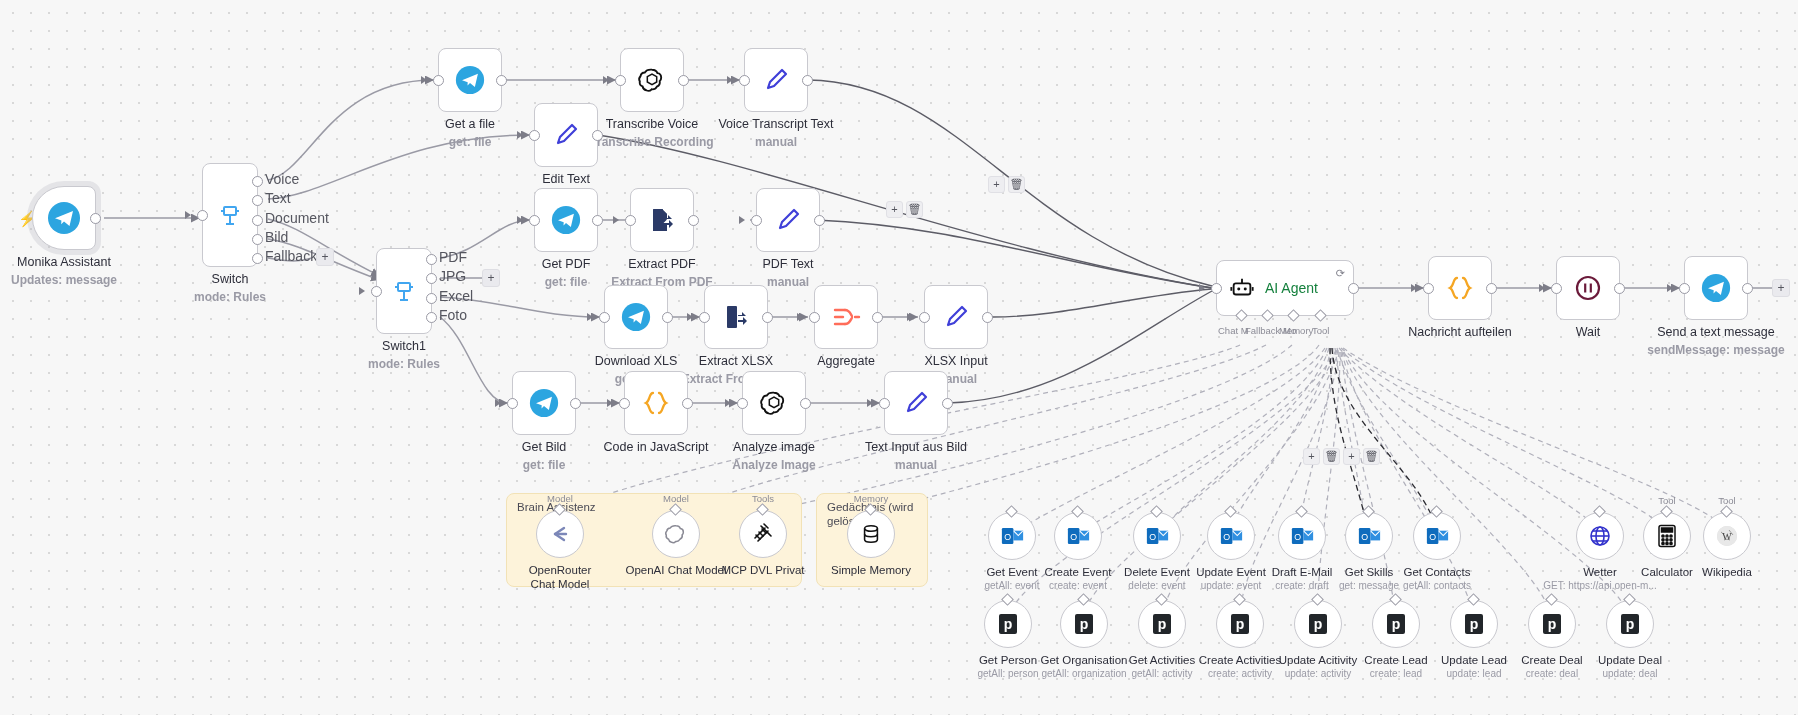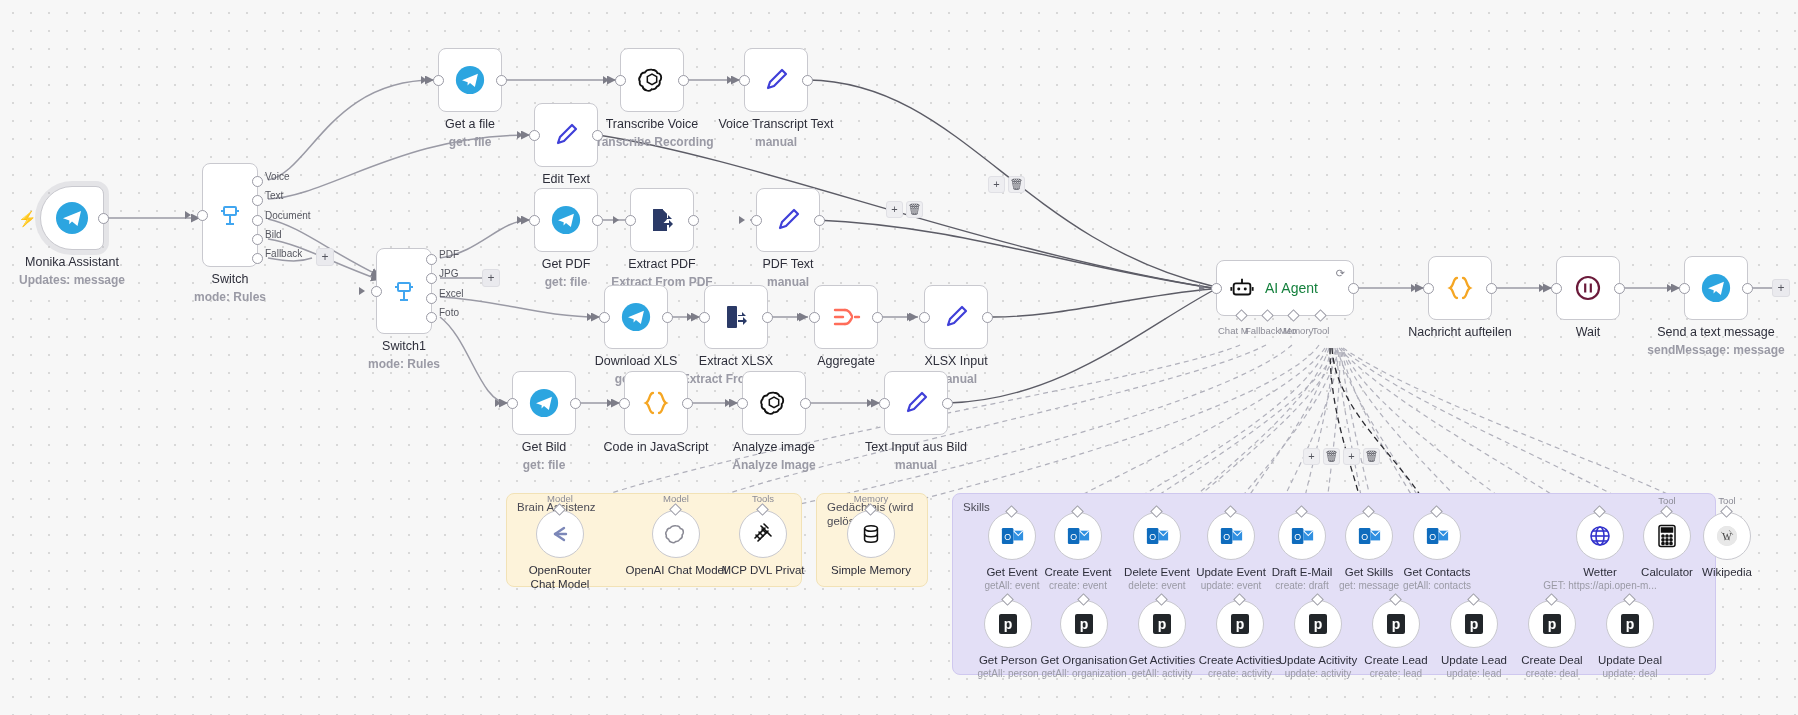--- a/index.html
+++ b/index.html
@@ -75,21 +75,21 @@
     width:0;height:0;border-left:6px solid #7d7d88;
     border-top:4px solid transparent;border-bottom:4px solid transparent;
   }
   .sw-out {
     position:absolute; right:-6px;
     width: 11px; height:11px; border-radius:50%;
     background:#fff; border:1.6px solid #9a9aa5;
   }
   .sw-lab {
     position:absolute; left:12px; top:-6px;
-    font-size:10px; color:#55565f; white-space:nowrap;
+    font-size:14px; color:#55565f; white-space:nowrap;
   }
 
   
   .diamond {
     position:absolute; width:9px; height:9px;
     background:#fff; border:1.5px solid #9a9aa5;
     transform: rotate(45deg);
   }
   .sublab {
     position:absolute; font-size:9.5px; color:#8b8b96; white-space:nowrap;
@@ -241,21 +241,21 @@
       <path d="M1343,352 C1372,436 1540,560 1552,618"></path>
       <path d="M1344,352 C1384,436 1615,560 1630,618"></path>
     </g>
     <g fill="none" stroke="#2a2a30" stroke-width="1.3" stroke-dasharray="6 4">
       <path d="M1330,348 C1330,420 1355,470 1368,530"></path>
       <path d="M1332,348 C1336,420 1420,470 1437,530"></path>
     </g>
   </svg>
 
   <div class="bolt" style="left:18px; top:210px;">⚡</div>
-  <div class="node trigger" style="left:40px; top:186px;">
+  <div class="node trigger" style="left:32px; top:186px;">
     <span>
       <svg class="ic" width="34" height="34" viewBox="0 0 34 34">
           <circle cx="17" cy="17" r="16" fill="#2ca5e0"></circle>
           <path d="M8 17.2 L26 10 L22.5 25 L17 20.4 L14.2 23.2 L14.4 19.6 Z" fill="#fff"></path>
         </svg>
     </span>
     <div class="ep out"></div>
     <div class="node-label">
       <span>Monika Assistant</span>
       <span class="node-sub">Updates: message</span>
@@ -685,23 +685,20 @@
     <span>
         <svg class="ic" width="22" height="22" viewBox="0 0 24 24" fill="none" stroke="#111" stroke-width="1.7">
           <ellipse cx="12" cy="6" rx="7" ry="3"></ellipse>
           <path d="M5 6v12c0 1.7 3.1 3 7 3s7-1.3 7-3V6"></path>
           <path d="M5 12c0 1.7 3.1 3 7 3s7-1.3 7-3"></path>
         </svg>
       </span>
     <span class="clabel">Simple Memory</span>
   </div>
 
-  <div class="group g-purple" style="left:952px; top:493px; width:764px; height:182px;">
-    <span class="gtitle">Skills</span>
-  </div>
 
   <div class="cnode" style="left:988px; top:512px;">
     <span class="cdia"></span>
     <span>
         <svg class="ic" width="23" height="20" viewBox="0 0 26 22">
           <rect x="1" y="2" width="13" height="18" rx="1.5" fill="#0f6cbd"></rect>
           <text x="7.5" y="15" font-size="10" fill="#fff" text-anchor="middle" font-family="Liberation Sans, sans-serif">O</text>
           <rect x="14" y="5" width="11" height="11" fill="#2f8fe0"></rect>
           <path d="M14.5 5.5 L19.5 10.5 L24.5 5.5" fill="none" stroke="#fff" stroke-width="1.2"></path>
         </svg>

